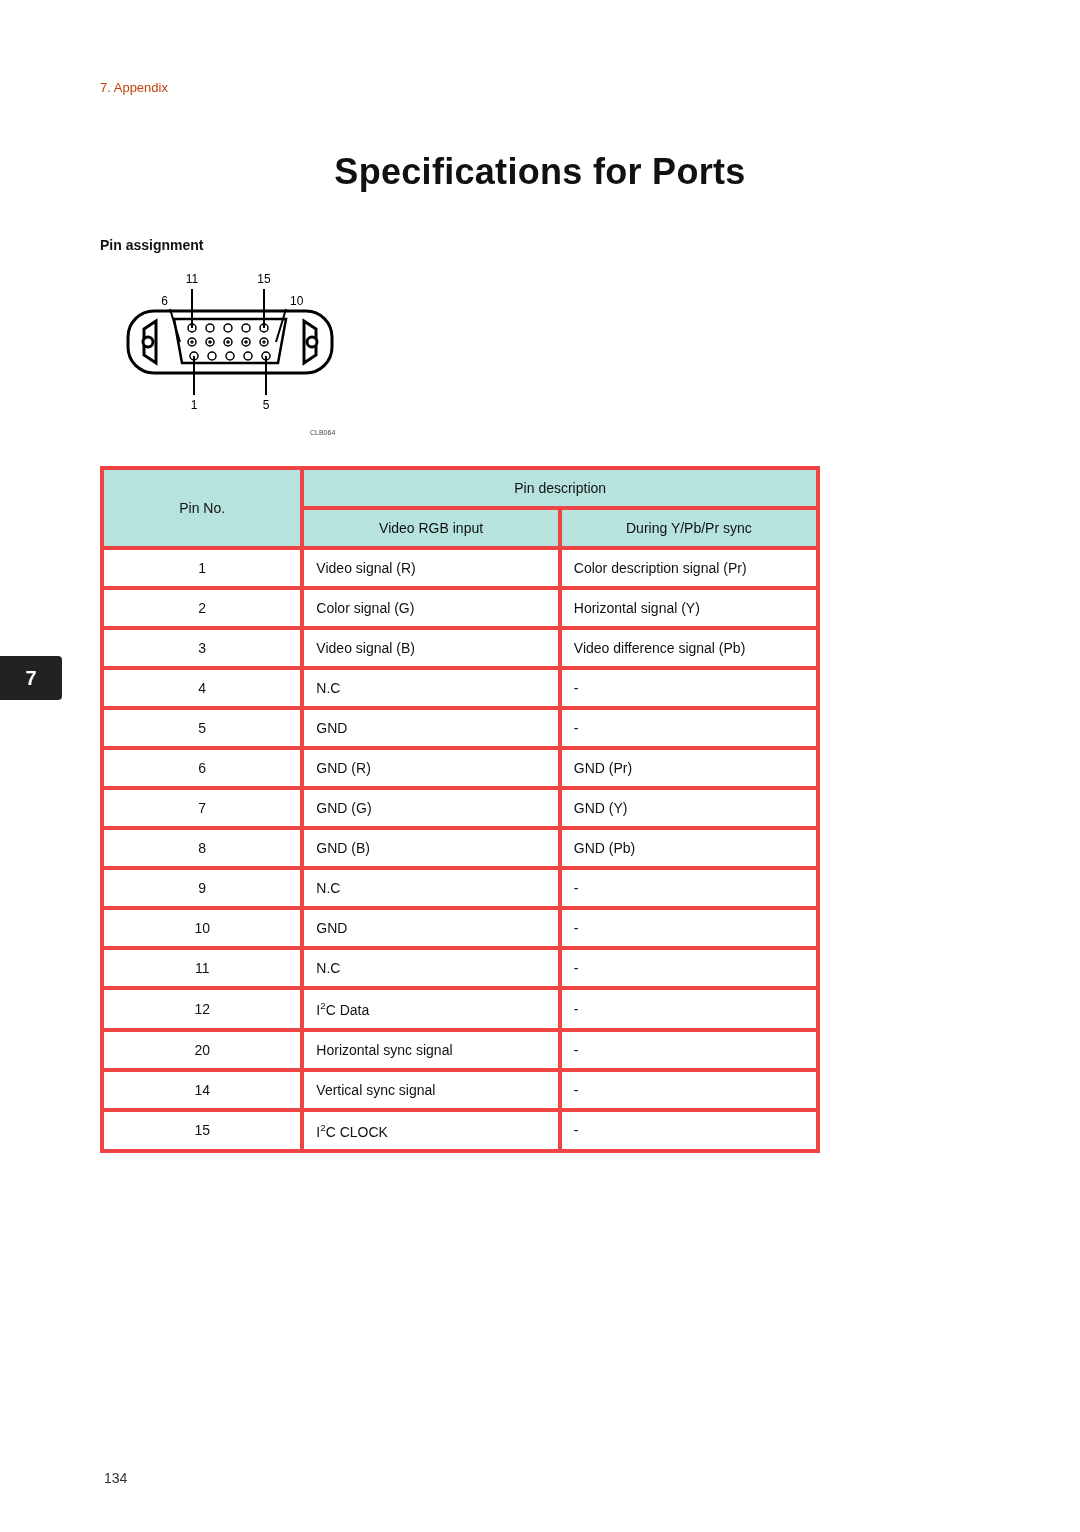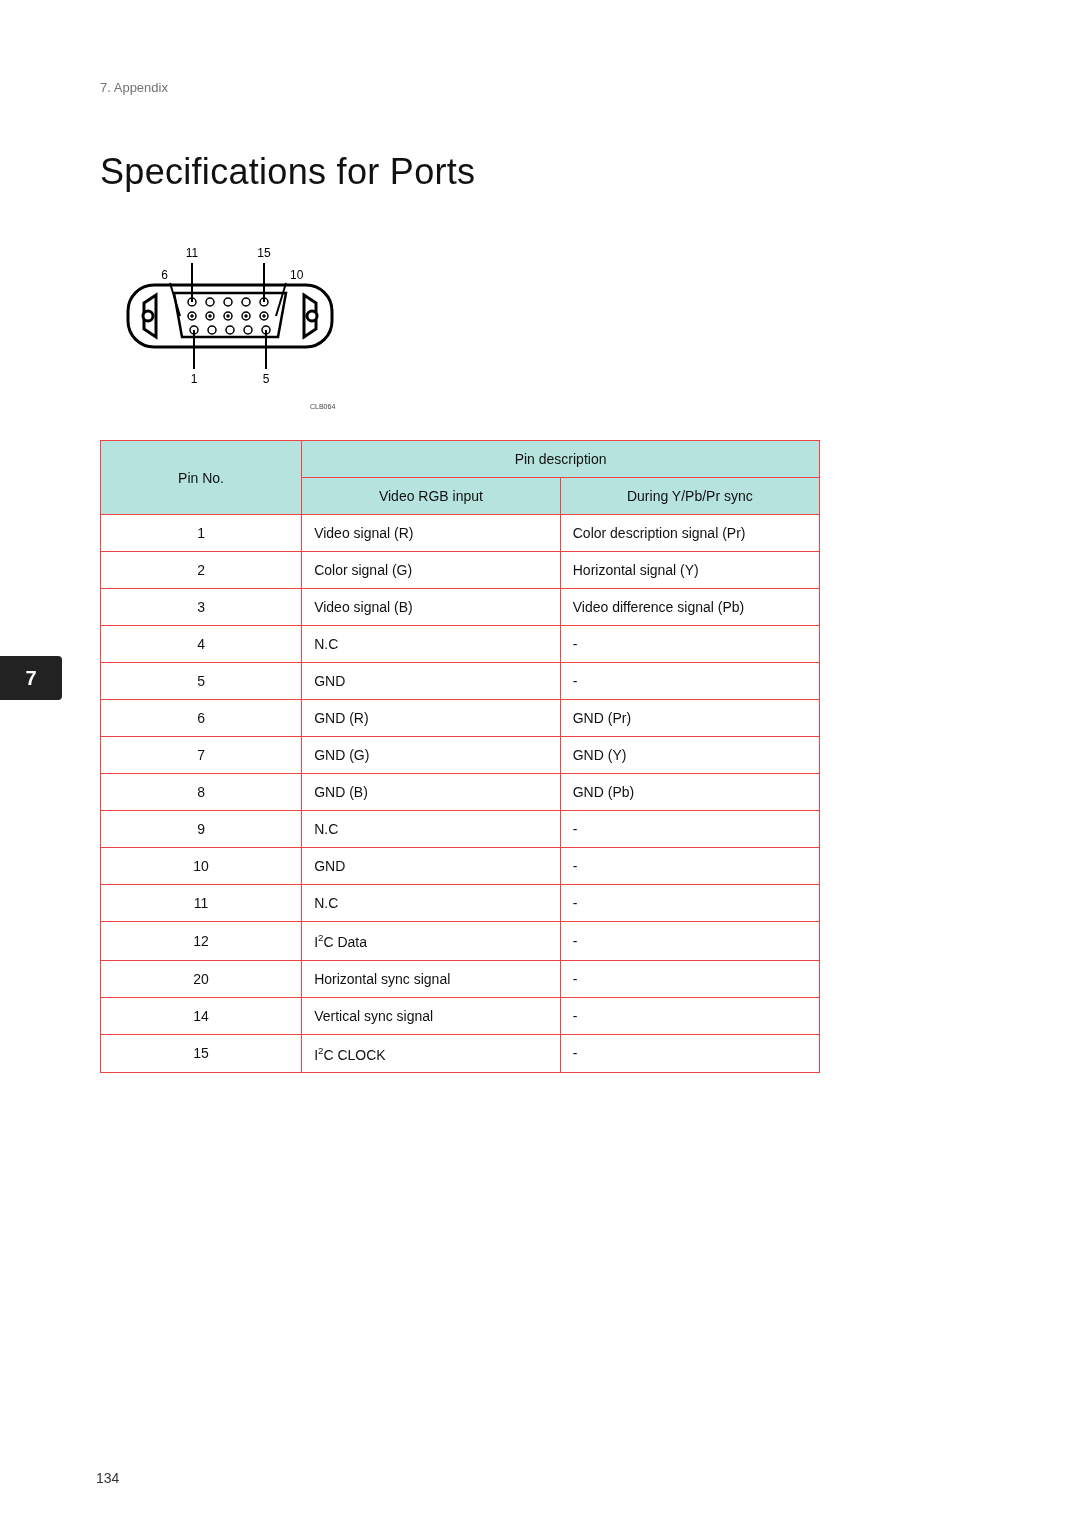--- a/index.html
+++ b/index.html
@@ -11,28 +11,29 @@
   }
   .page {
     width: 1080px;
     height: 1532px;
     box-sizing: border-box;
     padding: 80px 100px 60px 100px;
     position: relative;
   }
   .breadcrumb {
     font-size: 13px;
-    color: #737373;
+    color: #c2410c;
     margin-bottom: 56px;
   }
   h1.page-title {
     font-size: 36px;
-    font-weight: 400;
+    font-weight: 700;
     margin: 0 0 44px 0;
     letter-spacing: .3px;
+    text-align: center;
   }
   .rule-wrap {
     margin: 0 0 8px 0;
   }
   .rule-top {
     height: 3px;
     background: #28b7e0;
   }
   .section-title {
     font-size: 18px;
@@ -83,57 +84,58 @@
   }
 
   
   table.pin-table {
     border-collapse: collapse;
     width: 720px;
     font-size: 14px;
   }
   table.pin-table th,
   table.pin-table td {
-    border: 1px solid #ef4444;
+    border: 4px solid #ef4444;
     padding: 10px 12px;
     text-align: left;
     vertical-align: middle;
   }
   table.pin-table th {
     background: #b6e3de;
     font-weight: 400;
     text-align: center;
   }
   table.pin-table td.pinno {
     text-align: center;
     width: 200px;
   }
   table.pin-table td.col {
     width: 260px;
   }
   .i2c sup { font-size: .7em; vertical-align: super; }
 
   .page-number {
     position: absolute;
-    left: 96px;
+    left: 104px;
     bottom: 46px;
     font-size: 14px;
     color: #333;
   }
 </style>
 </head>
 <body>
 
 <div class="page">
 
   <div class="breadcrumb">7. Appendix</div>
 
   <h1 class="page-title">Specifications for Ports</h1>
 
 
+  <div class="subhead">Pin assignment</div>
 
   <div class="diagram-area">
     <svg width="260" height="160" viewBox="0 0 260 160">
 
       <rect x="28" y="48" width="204" height="62" rx="26" ry="26" fill="#fff" stroke="#000" stroke-width="3"></rect>
 
       <g stroke="#000" stroke-width="3" fill="#fff">
         <polygon points="44,66 56,58 56,100 44,92"></polygon>
         <polygon points="216,66 204,58 204,100 216,92"></polygon>
         <circle cx="48" cy="79" r="5"></circle>

